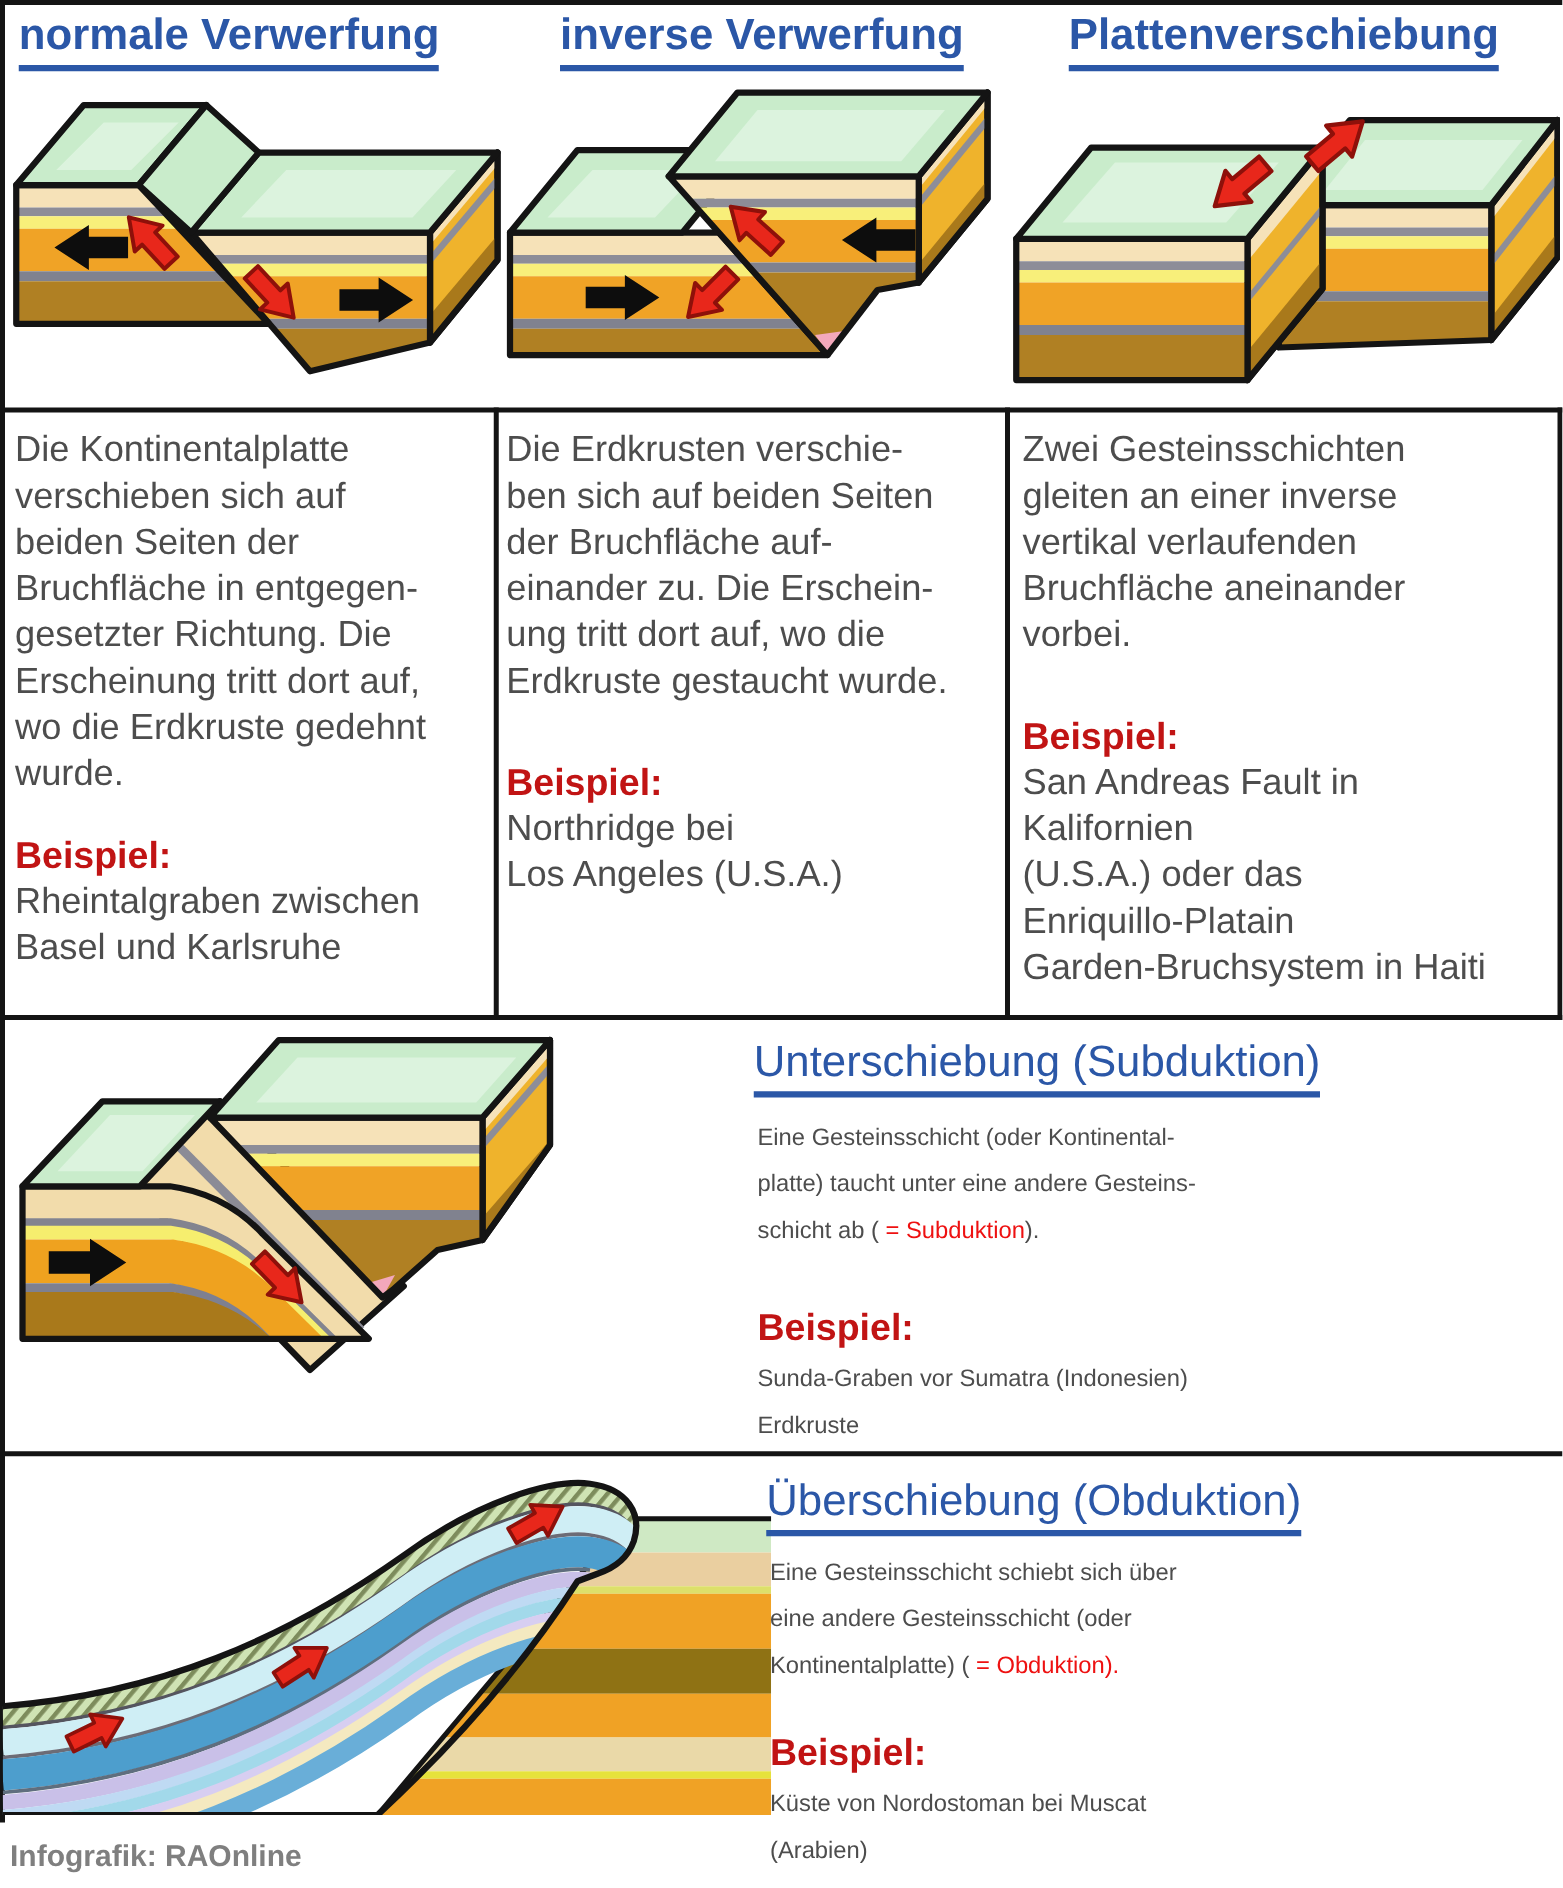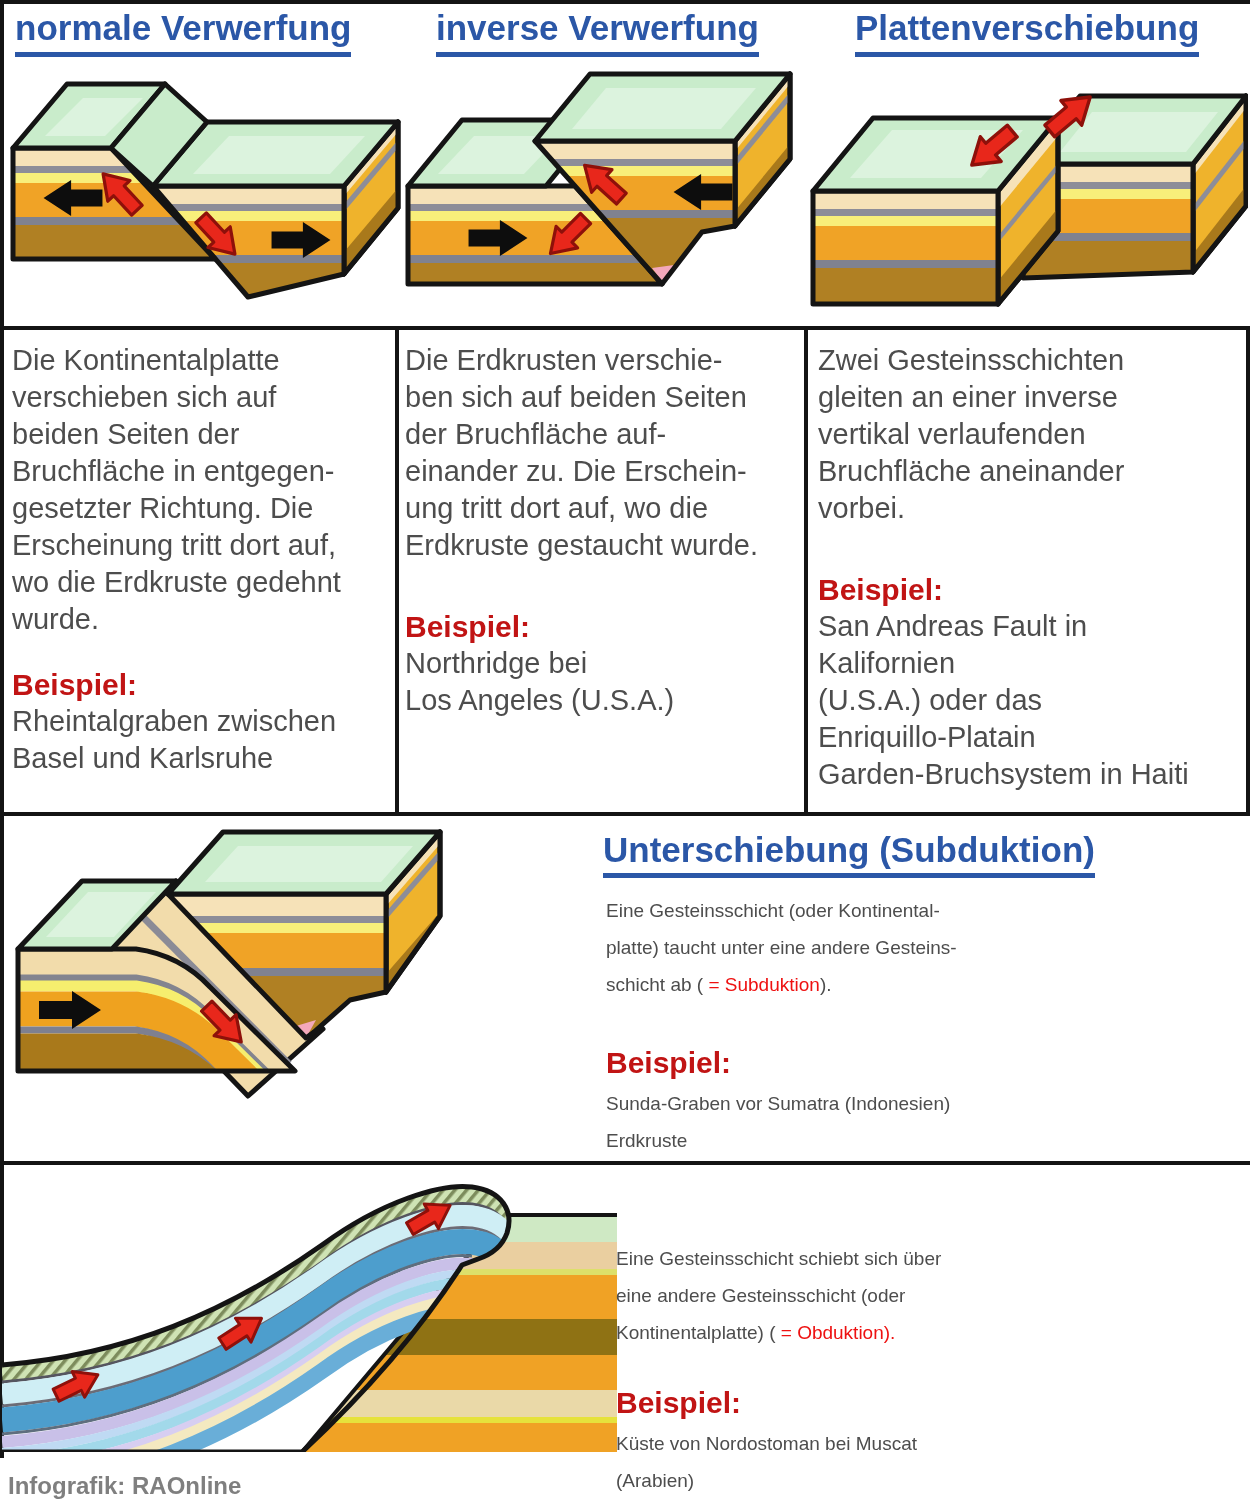--- a/index.html
+++ b/index.html
@@ -2,21 +2,21 @@
 <html style="--title_blue: #2b57a7; --label_red: #c11414; --inline_red: #ee1111; --body_gray: #4d4d4d; --credit_gray: #7f7f7f; --strata_green_top: #c9eccb; --strata_cream: #f6e2b8; --strata_yellow: #f8ef7a; --strata_amber: #f0a326; --strata_gray: #8d8d98; --strata_brown: #b08023; --oceanic_blue: #4d9ecd; --oceanic_cyan: #cfeef5; --arrow_red: #e8271b; --arrow_black: #0d0d0d;"><head>
 <meta charset="utf-8">
 <style>
   html,body{margin:0;padding:0;background:#fff;}
   #root{position:relative;width:1250px;height:1510px;background:#ffffff;overflow:hidden;
         font-family:"Liberation Sans",sans-serif;padding-left:18px;}
   .hline,.vline{position:absolute;background:#141414;}
   .blue-title{position:absolute;font-size:35px;font-weight:bold;color:var(--title_blue);
 for              white-space:nowrap;}
   .blue-title .tt{display:inline-block;border-bottom:5px solid var(--title_blue);padding-bottom:4px;}
-  .section-title{position:absolute;font-size:35px;font-weight:bold;color:var(--title_blue);white-space:nowrap;}
+  .section-title{position:absolute;font-size:35px;font-weight:normal;color:var(--title_blue);white-space:nowrap;}
   .section-title .tt{display:inline-block;border-bottom:5px solid var(--title_blue);padding-bottom:3px;}
   .body-text{position:absolute;font-size:19px;line-height:37px;color:var(--body_gray);white-space:pre-line;}
   .cell{position:absolute;font-size:29px;line-height:37px;color:var(--body_gray);}
   .cell .para{white-space:pre-line;}
   .bsp{font-weight:bold;color:var(--label_red);font-size:30px;}
   .cell .bsp{display:block;}
   .m1 .bsp{margin-top:28px;} .m2 .bsp{margin-top:44px;} .m3 .bsp{margin-top:44px;}
   .example{white-space:pre-line;}
   .redinline{color:var(--inline_red);margin-top:36px;}
   .bsp-abs{position:absolute;font-weight:bold;color:var(--label_red);font-size:30px;}
@@ -36,21 +36,21 @@
         <rect width="9" height="9" fill="#cfe3b4"></rect>
         <rect width="3.5" height="9" fill="#7d8c5c"></rect>
       </pattern>
     </defs>
   </svg>
 
   <div class="hline" style="left:0;top:0;width:1250px;height:4px;"></div>
   <div class="vline" style="left:0;top:0;width:4px;height:1458px;"></div>
 
   <div class="blue-title" style="left:15px;top:8px;"><span class="tt">normale Verwerfung</span></div>
-  <div class="blue-title" style="left:436px;top:8px;"><span class="tt">inverse Verwerfung</span></div>
+  <div class="blue-title" style="left:448px;top:8px;"><span class="tt">inverse Verwerfung</span></div>
   <div class="blue-title" style="left:855px;top:8px;"><span class="tt">Plattenverschiebung</span></div>
 
   <svg style="left:3px;top:56px;" width="410" height="272" viewBox="0 0 410 272">
     <defs>
       <clipPath id="d1L">
           <polygon points="10,92 108,92 212,203 10,203"></polygon>
         </clipPath>
       <clipPath id="d1R">
           <polygon points="150,130 341,130 341,218 245,241"></polygon>
         </clipPath>
@@ -330,20 +330,21 @@
         <path d="M0,312 C125,302 225,259 320,192 C380,148 440,130 470,134" stroke="#f4e9c0" stroke-width="12" fill="none"></path>
         <path d="M0,324 C125,314 225,271 320,204 C380,160 440,142 470,146" stroke="#69aed8" stroke-width="16" fill="none"></path>
       </g>
       <path d="M0,198 C125,188 225,145 320,78 C380,34 440,16 470,20 C500,24 512,44 505,66 C500,80 488,88 476,92 L460,98 C420,160 370,220 300,285 L0,285" fill="none" stroke="#141414" stroke-width="5"></path>
     </g>
     <use href="#arrowShape" transform="translate(75,218) rotate(-26) scale(0.75)" fill="#e8271b" stroke="#8e100a" stroke-width="4"></use>
     <use href="#arrowShape" transform="translate(240,164) rotate(-33) scale(0.75)" fill="#e8271b" stroke="#8e100a" stroke-width="4"></use>
     <use href="#arrowShape" transform="translate(428,50) rotate(-30) scale(0.75)" fill="#e8271b" stroke="#8e100a" stroke-width="4"></use>
   </svg>
 
+  <div class="section-title" style="left:613px;top:1181px;"><span class="tt">Überschiebung (Obduktion)</span></div>
   <div class="body-text" style="left:616px;top:1240px;width:630px;"><span>Eine Gesteinsschicht  schiebt sich über
 eine andere Gesteinsschicht (oder
 Kontinentalplatte)  ( </span><span class="redinline">= Obduktion).</span><span></span></div>
   <div class="bsp-abs" style="left:616px;top:1386px;">Beispiel:</div>
   <div class="body-text" style="left:616px;top:1425px;width:630px;">Küste von Nordostoman bei Muscat
 (Arabien)</div>
 
   <div class="credit" style="left:8px;top:1472px;">Infografik: RAOnline</div>
 
 </div>

